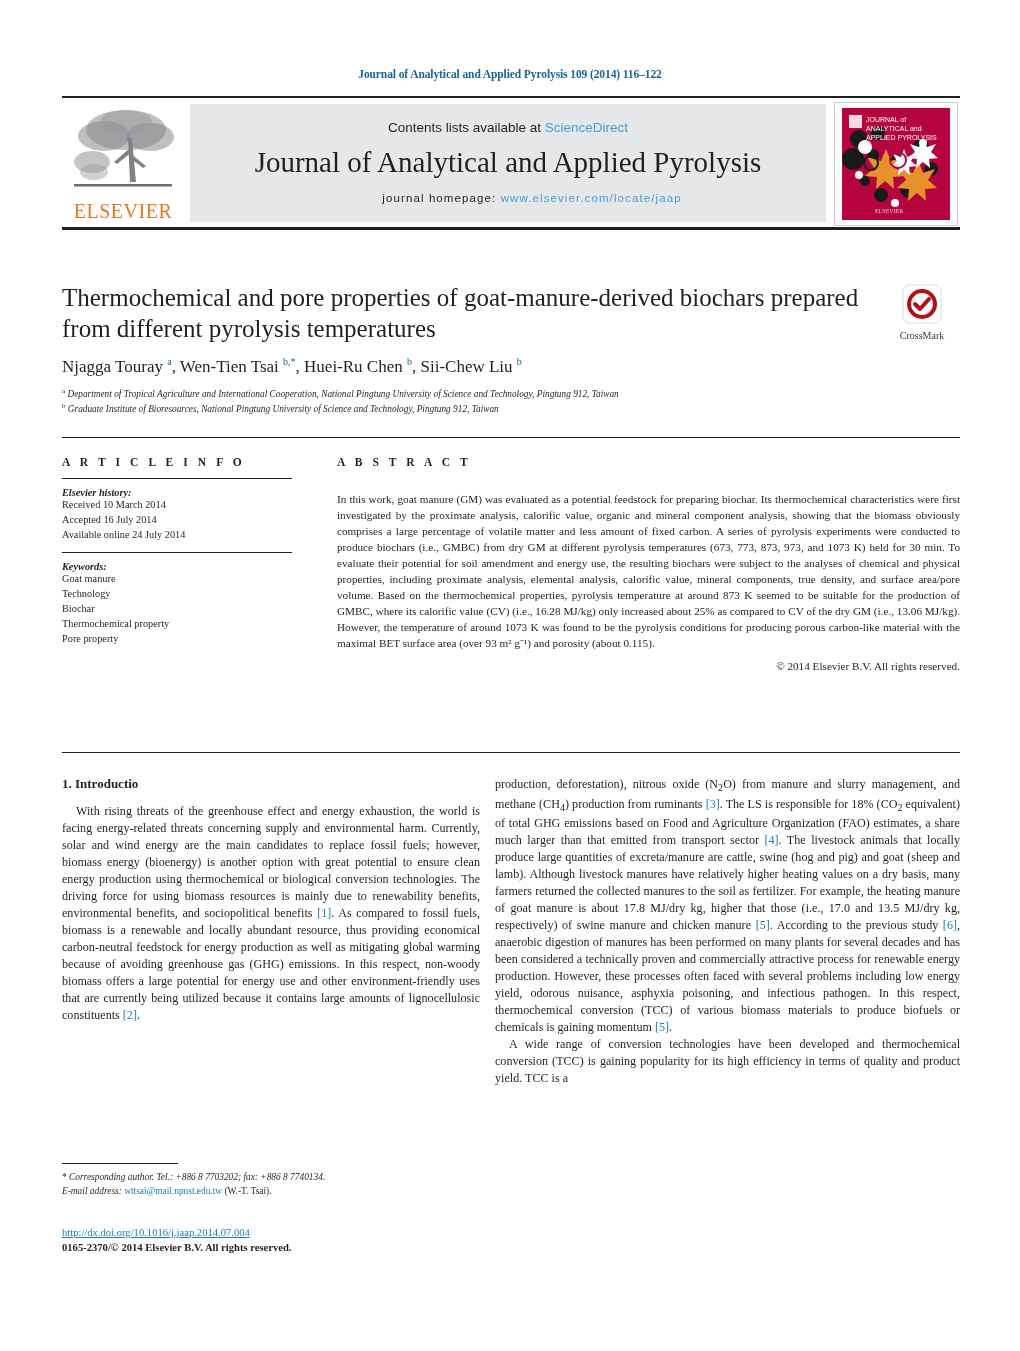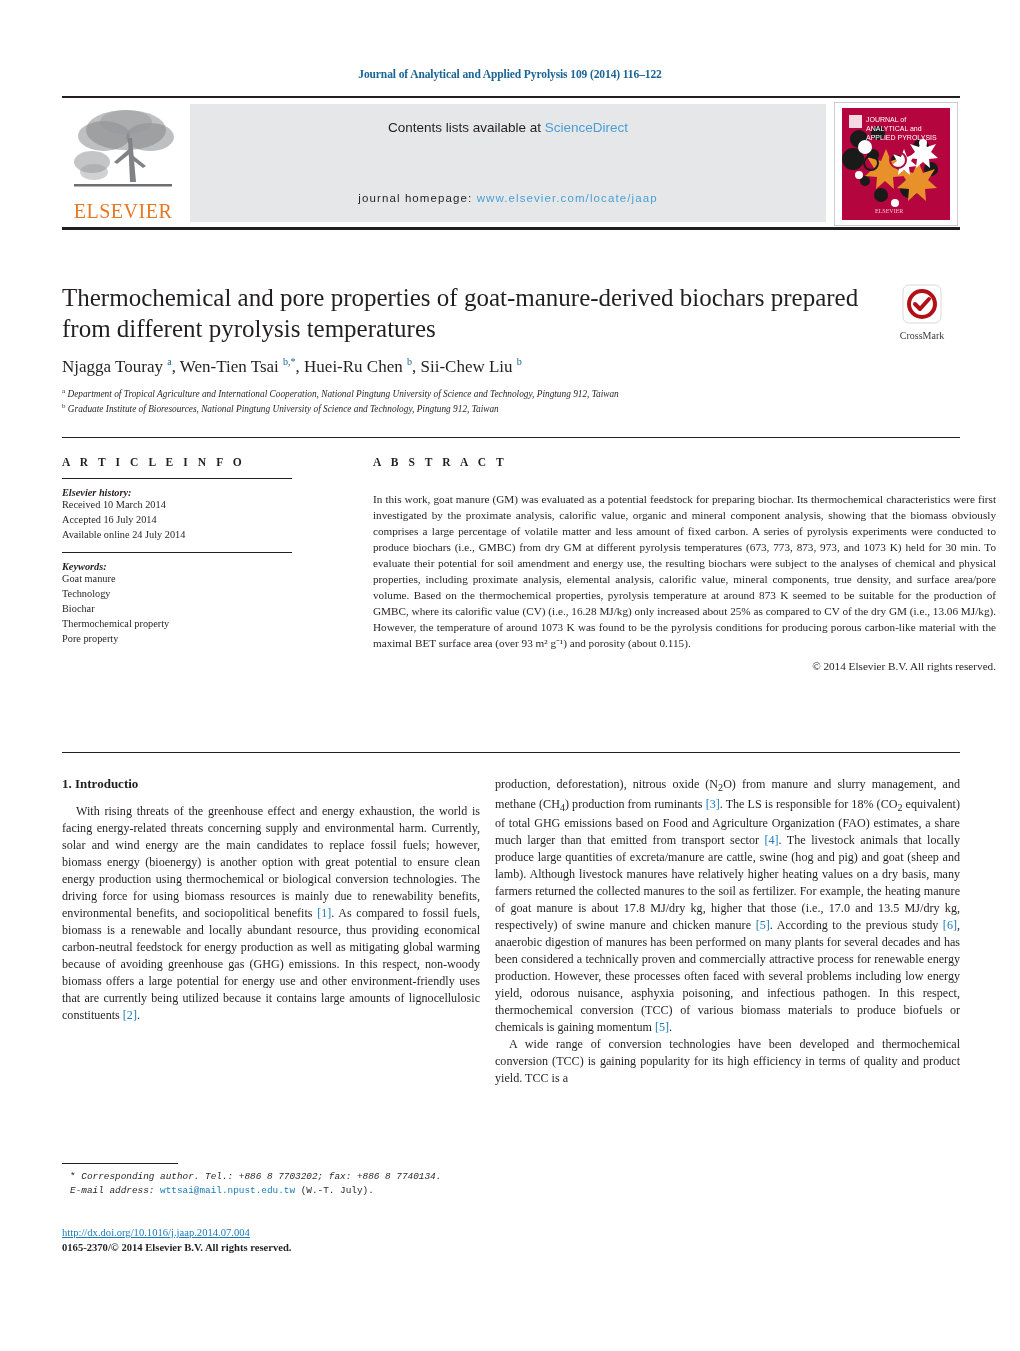--- a/index.html
+++ b/index.html
@@ -98,21 +98,21 @@
     left: 0; top: 42px;
     width: 636px;
     text-align: center;
     font-family: "Liberation Serif", serif;
     font-size: 29px;
     color: #231f20;
   }
   .homepage-line {
     position: absolute;
     left: 0; top: 88px;
-    width: 636px;
+    width: 684px;
     text-align: center;
     font-family: "Liberation Sans", sans-serif;
     font-size: 11.5px;
     letter-spacing: 1.1px;
     color: #231f20;
   }
   .homepage-line a {
     color: #4a9fd5;
     text-decoration: none;
   }
@@ -226,21 +226,20 @@
     font-family: "Liberation Serif", serif;
     font-size: 10.3px;
     line-height: 1.44;
     color: #231f20;
   }
 
   .abstract-col {
     position: absolute;
     left: 337px; top: 456px;
     width: 623px;
-    margin-left: 36px;
   }
   .abstract-body {
     margin-top: 23px;
     font-family: "Liberation Serif", serif;
     font-size: 11.2px;
     line-height: 1.43;
     text-align: justify;
     color: #231f20;
   }
   .copyright-line {
@@ -288,25 +287,24 @@
     position: absolute;
     left: 62px; top: 1163px;
     width: 116px;
     height: 1px;
     background: #231f20;
   }
   .footnote {
     position: absolute;
     left: 62px; top: 1170px;
     width: 420px;
-    font-family: Liberation Mono, monospace;
+    font-family: Liberation Serif, serif;
     font-size: 9.4px;
     line-height: 1.5;
     color: #231f20;
-    margin-left: 8px;
   }
   .footnote .fn-ital { font-style: italic; }
   .footnote a { color: #1a7bb9; text-decoration: none; }
 
   .doi-block {
     position: absolute;
     left: 62px; top: 1225px;
     width: 420px;
     font-family: "Liberation Serif", serif;
     font-size: 10.6px;
@@ -344,20 +342,21 @@
           <rect x="10" y="80" width="98" height="2.5" fill="#6d6e71"></rect>
         </g>
       </svg>
       <div class="elsevier-word">ELSEVIER</div>
     </div>
 
     <div class="masthead-center">
       <div class="contents-line">
         <span>Contents lists available at </span><a href="#">ScienceDirect</a>
       </div>
+      <div class="journal-name">Journal of Analytical and Applied Pyrolysis</div>
       <div class="homepage-line">
         <span>journal homepage: </span><a href="#">www.elsevier.com/locate/jaap</a>
       </div>
     </div>
 
     <div class="cover-thumb">
       <svg width="122" height="122" viewBox="0 0 122 122">
         <rect x="0" y="0" width="122" height="122" fill="#ffffff"></rect>
         <rect x="7" y="5" width="108" height="112" fill="#b4053f"></rect>
         <circle cx="24" cy="36" r="9" fill="#1a1a1a"></circle>
@@ -444,21 +443,21 @@
     <p class="para" style="text-indent:0">production, deforestation), nitrous oxide (N<sub>2</sub>O) from manure and slurry management, and methane (CH<sub>4</sub>) production from ruminants <span class="ref">[3]</span>. The LS is responsible for 18% (CO<sub>2</sub> equivalent) of total GHG emissions based on Food and Agriculture Organization (FAO) estimates, a share much larger than that emitted from transport sector <span class="ref">[4]</span>. The livestock animals that locally produce large quantities of excreta/manure are cattle, swine (hog and pig) and goat (sheep and lamb). Although livestock manures have relatively higher heating values on a dry basis, many farmers returned the collected manures to the soil as fertilizer. For example, the heating manure of goat manure is about 17.8 MJ/dry kg, higher that those (i.e., 17.0 and 13.5 MJ/dry kg, respectively) of swine manure and chicken manure <span class="ref">[5]</span>. According to the previous study <span class="ref">[6]</span>, anaerobic digestion of manures has been performed on many plants for several decades and has been considered a technically proven and commercially attractive process for renewable energy production. However, these processes often faced with several problems including low energy yield, odorous nuisance, asphyxia poisoning, and infectious pathogen. In this respect, thermochemical conversion (TCC) of various biomass materials to produce biofuels or chemicals is gaining momentum <span class="ref">[5]</span>.</p>
     <p class="para">A wide range of conversion technologies have been developed and thermochemical conversion (TCC) is gaining popularity for its high efficiency in terms of quality and product yield. TCC is a</p>
   </div>
 
   <div class="foot-rule"></div>
   <div class="footnote">
     <div>* <span class="fn-ital">Corresponding author. Tel.: +886 8 7703202; fax: +886 8 7740134.</span></div>
     <div>
       <span class="fn-ital">E-mail address:</span>
       <a href="#">wttsai@mail.npust.edu.tw</a>
-      <span>(W.-T. July).</span>
+      <span>(W.-T. Tsai).</span>
     </div>
   </div>
 
   <div class="doi-block">
     <a class="doi-link" href="#">http://dx.doi.org/10.1016/j.jaap.2014.07.004</a>
     <span class="issn-line">0165-2370/© 2014 Elsevier B.V. All rights reserved.</span>
   </div>
 
 </div>
 

